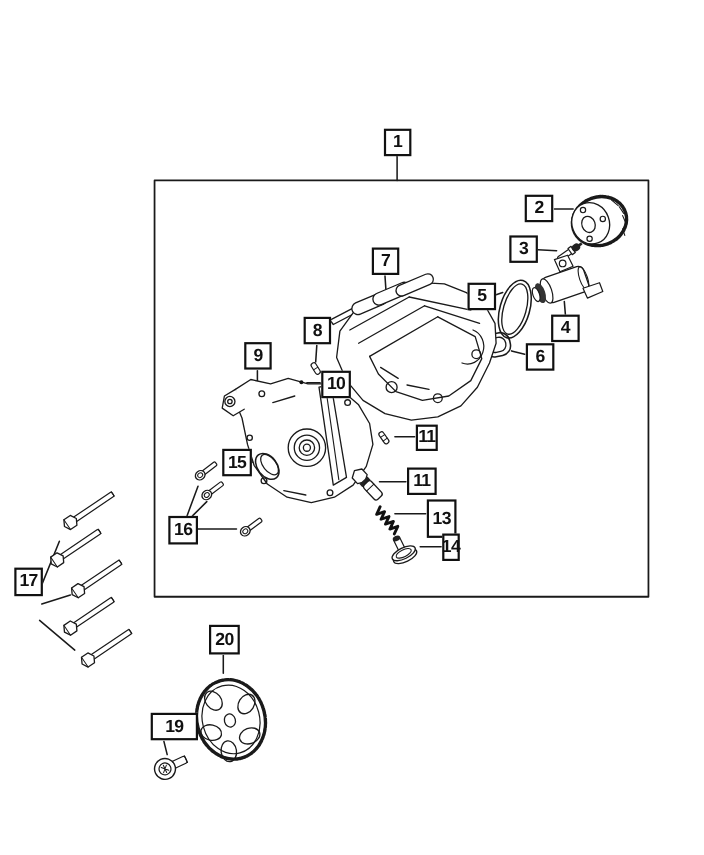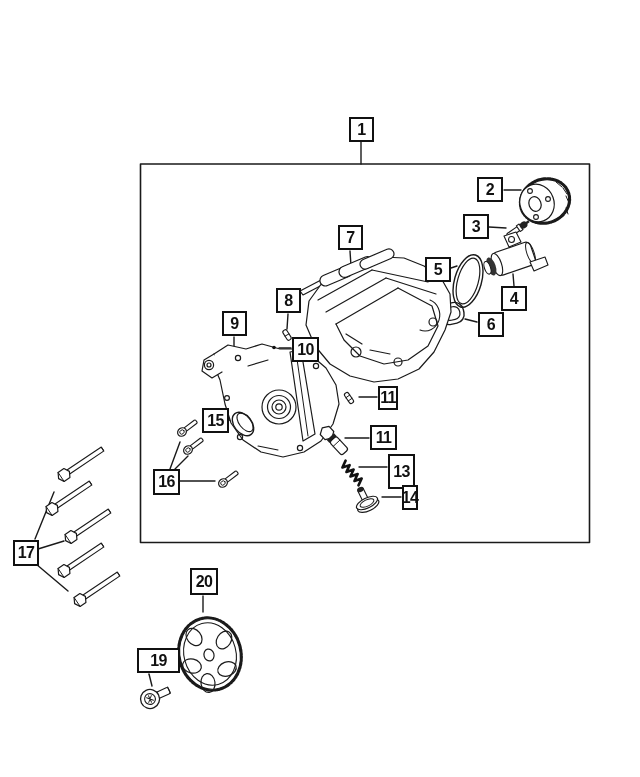--- a/index.html
+++ b/index.html
@@ -276,21 +276,21 @@
     </div>
 <div class="callout" style="left:402px;top:485px;width:16px;height:25px">
       <span>14</span>
     </div>
 <div class="callout" style="left:202px;top:408px;width:27px;height:25px">
       <span>15</span>
     </div>
 <div class="callout" style="left:153px;top:469px;width:27px;height:26px">
       <span>16</span>
     </div>
-<div class="callout" style="left:13px;top:540px;width:26px;height:26px">
+<div class="callout" style="left:13px;top:516px;width:26px;height:26px">
       <span>17</span>
     </div>
 <div class="callout" style="left:190px;top:568px;width:28px;height:27px">
       <span>20</span>
     </div>
 <div class="callout" style="left:137px;top:648px;width:43px;height:25px">
       <span>19</span>
     </div>
 
 </div>

